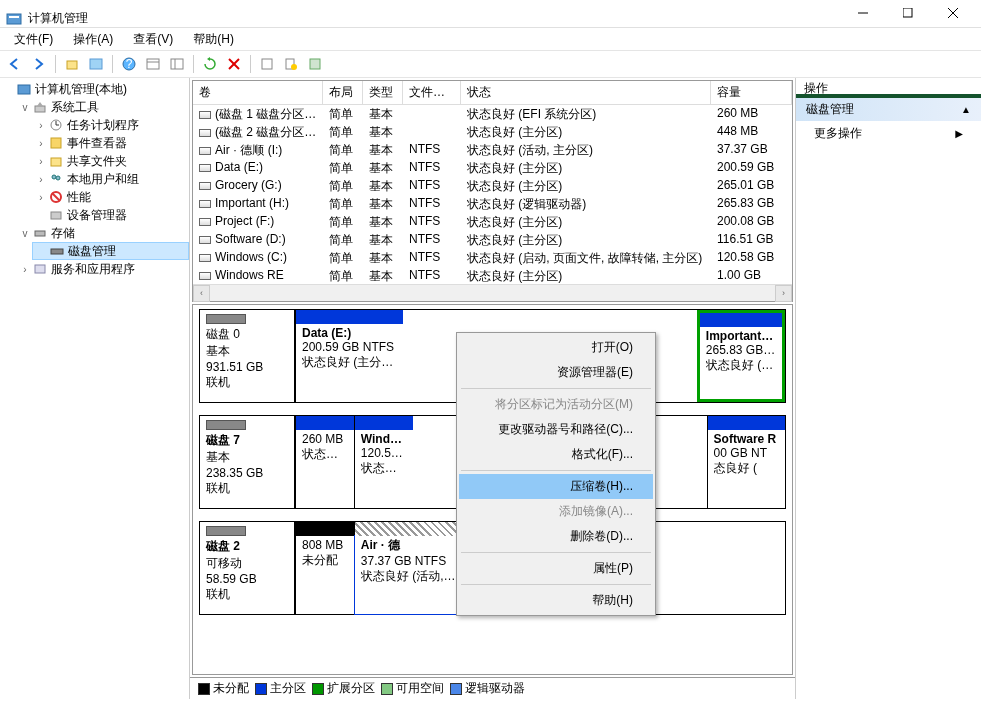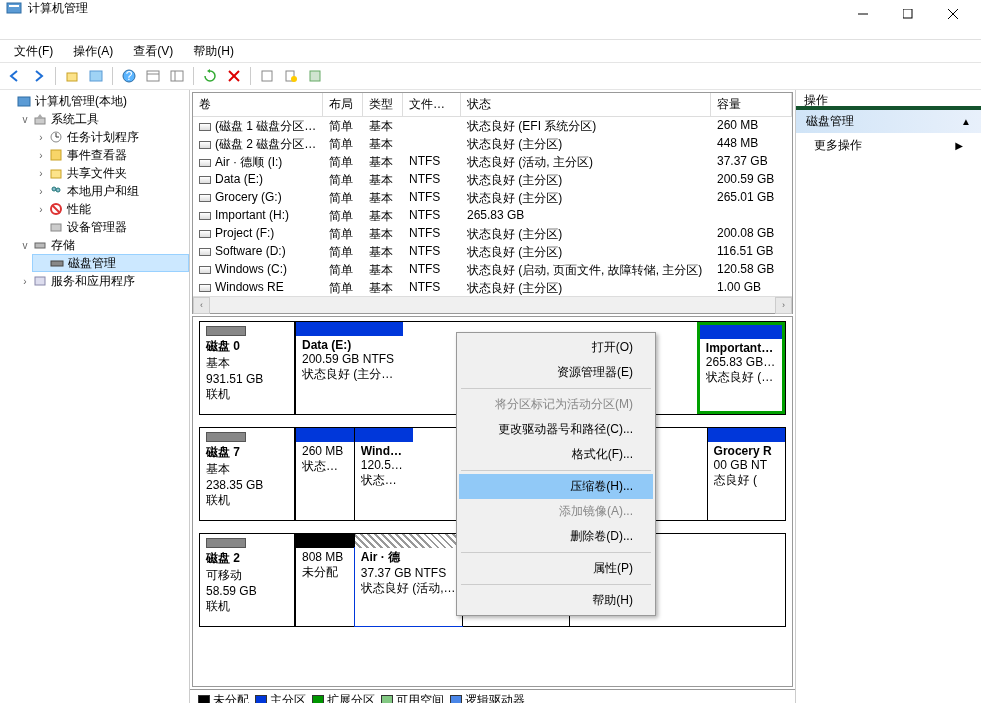--- a/index.html
+++ b/index.html
@@ -1,19 +1,19 @@
 <!DOCTYPE html>
 <html><head>
 <meta charset="utf-8">
 <style>
 * { box-sizing: border-box; margin: 0; padding: 0; font-family: "Microsoft YaHei", "Segoe UI", sans-serif; font-size: 12px; }
 body { background: #fff; width: 981px; height: 703px; overflow: hidden; position: relative; }
 
 
-.titlebar { height: 40px; display: flex; align-items: flex-start; padding: 0 6px; border-bottom: 1px solid #e0e0e0; }
+.titlebar { height: 28px; display: flex; align-items: flex-end; padding: 0 6px; border-bottom: 1px solid #e0e0e0; }
 .titlebar-icon { width: 16px; height: 16px; margin-right: 6px; display:inline-flex; align-items:center; justify-content:center;}
 .winbtns { display: flex; gap: 0; margin-left:auto;}
 .winbtn { width: 45px; height: 28px; display: flex; align-items: center; justify-content: center; }
 .winbtn svg { width: 10px; height: 10px; }
 
 
 .menubar { height: 22px; display: flex; align-items: center; padding: 0 6px; gap: 4px; }
 .menuitem { padding: 2px 8px; }
 
 
@@ -383,20 +383,21 @@
             <div class="vc" style="width:40px">基本</div>
             <div class="vc" style="width:58px">NTFS</div>
             <div class="vc" style="width:250px">状态良好 (主分区)</div>
             <div class="vc" style="flex:1">265.01 GB</div>
           </div>
           <div class="vol-row">
             <div class="vc" style="width:130px"><span class="vic"><span class="vic-inner"></span></span>Important (H:)</div>
             <div class="vc" style="width:40px">简单</div>
             <div class="vc" style="width:40px">基本</div>
             <div class="vc" style="width:58px">NTFS</div>
+            <div class="vc" style="width:250px">状态良好 (逻辑驱动器)</div>
             <div class="vc" style="flex:1">265.83 GB</div>
           </div>
           <div class="vol-row">
             <div class="vc" style="width:130px"><span class="vic"><span class="vic-inner"></span></span>Project (F:)</div>
             <div class="vc" style="width:40px">简单</div>
             <div class="vc" style="width:40px">基本</div>
             <div class="vc" style="width:58px">NTFS</div>
             <div class="vc" style="width:250px">状态良好 (主分区)</div>
             <div class="vc" style="flex:1">200.08 GB</div>
           </div>
@@ -429,21 +430,21 @@
         <div class="sbtn">‹</div>
         <div class="strack"></div>
         <div class="sbtn">›</div>
       </div>
     </div>
 
     <div class="disk-area" id="disk-area">
         <div class="disk-row">
           <div class="disk-label">
             <div class="dicon"></div>
-            <div style="font-weight:bold">磁盘 0</div>
+            <div style="font-weight:normal">磁盘 0</div>
             <div>基本</div>
             <div>931.51 GB</div>
             <div>联机</div>
           </div>
           <div class="disk-parts">
             <div class="part" style="flex: 0 0 22%;">
               <div class="part-top pt-blue"></div>
               <div class="part-body" style="">
                 <div class="part-name">Data  (E:)</div>
                 <div class="part-line">200.59 GB NTFS</div>
@@ -480,21 +481,21 @@
               <div class="part-top pt-blue"></div>
               <div class="part-body" style="">
                 <div class="part-name">Window</div>
                 <div class="part-line">120.58 G</div>
                 <div class="part-line">状态良好</div>
               </div>
             </div>
             <div class="part" style="flex: 0 0 16%; margin-left: auto;">
               <div class="part-top pt-blue"></div>
               <div class="part-body" style="">
-                <div class="part-name">Grocery R</div>
+                <div class="part-name">Software R</div>
                 <div class="part-line">00 GB NT</div>
                 <div class="part-line">态良好 (</div>
               </div>
             </div>
           </div>
         </div>
         <div class="disk-row">
           <div class="disk-label">
             <div class="dicon"></div>
             <div style="font-weight:bold">磁盘 2</div>

